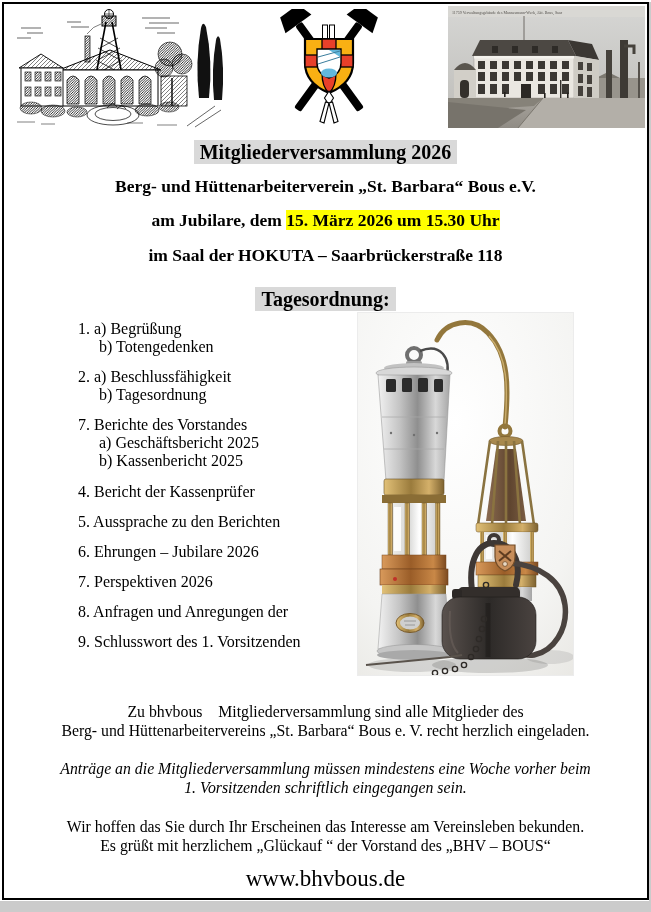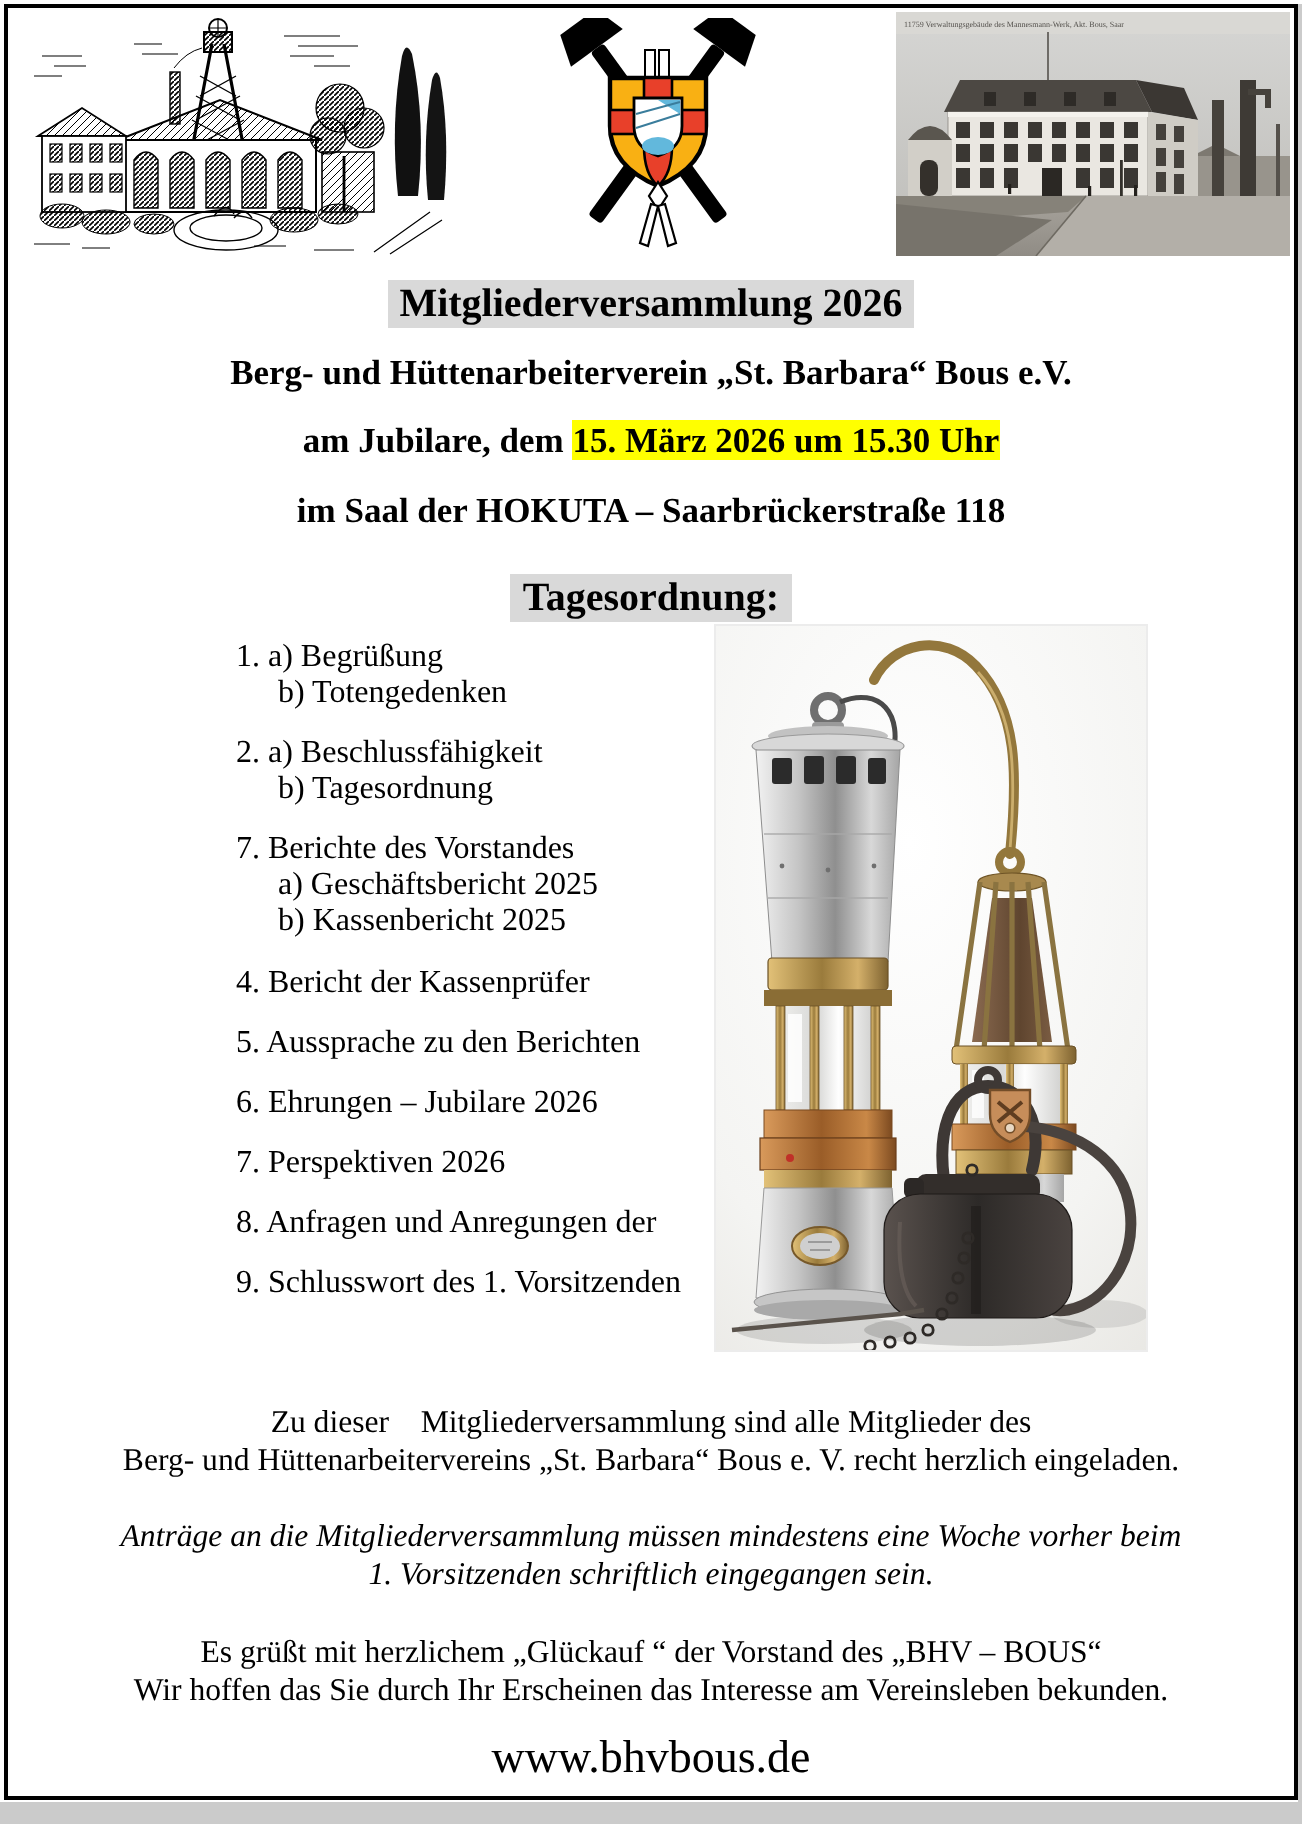--- a/index.html
+++ b/index.html
@@ -14,21 +14,21 @@
   .img-box svg{display:block;width:100%;height:100%;}
   .row{position:absolute;left:0;width:100%;text-align:center;}
   .b{font-weight:bold;}
   .hl-gray{background:#d9d9d9;padding:1px 6px;}
   .hl-yellow{background:#ffff00;}
   .title-row{top:137px;font-size:20px;}
   .assoc-row{top:172px;font-size:17.5px;}
   .date-row{top:206px;font-size:17.5px;}
   .loc-row{top:241px;font-size:17.5px;}
   .tg-row{top:284px;font-size:20px;}
-  .agenda{position:absolute;left:74px;top:316px;width:285px;font-size:16px;line-height:18px;margin-left:40px;}
+  .agenda{position:absolute;left:74px;top:316px;width:285px;font-size:16px;line-height:18px;}
   .ag-item{margin-bottom:12px;}
   .ag-extra{margin-top:13px;}
   .ag-sub{padding-left:21px;}
   .ag-sub2{padding-left:54px;}
   .photo{position:absolute;left:353px;top:308px;width:215px;height:362px;border:1px solid #ececec;}
   .para{position:absolute;left:0;width:100%;text-align:center;font-size:15.8px;line-height:19px;}
   .p1{top:698px;}
   .p2{top:755px;font-style:italic;}
   .p3{top:813px;}
   .web-row{top:862px;font-size:23px;}
@@ -408,27 +408,27 @@
               <circle cx="97" cy="356" r="2.6"></circle>
               <circle cx="87" cy="358" r="2.6"></circle>
             <circle cx="77" cy="360" r="2.6"></circle>
           </g>
         </g>
         <path d="M8 352L92 344L104 342" stroke="#5a534c" stroke-width="2.2" fill="none"></path>
       </svg>
     </div>
 
     <div class="para p1">
-      <div class="prewrap">Zu dieser    Mitgliederversammlung sind alle Mitglieder des</div>
+      <div class="prewrap">Zu bhvbous    Mitgliederversammlung sind alle Mitglieder des</div>
       <div>Berg- und Hüttenarbeitervereins „St. Barbara“ Bous e. V. recht herzlich eingeladen.</div>
     </div>
     <div class="para p2">
       <div>Anträge an die Mitgliederversammlung müssen mindestens eine Woche vorher beim</div>
       <div>1. Vorsitzenden schriftlich eingegangen sein.</div>
     </div>
     <div class="para p3">
+      <div>Wir hoffen das Sie durch Ihr Erscheinen das Interesse am Vereinsleben bekunden.</div>
       <div>Es grüßt mit herzlichem „Glückauf “ der Vorstand des „BHV – BOUS“</div>
-      <div>Wir hoffen das Sie durch Ihr Erscheinen das Interesse am Vereinsleben bekunden.</div>
     </div>
     <div class="row web-row">www.bhvbous.de</div>
 
   </div>
 </div>
 
 </body></html>

